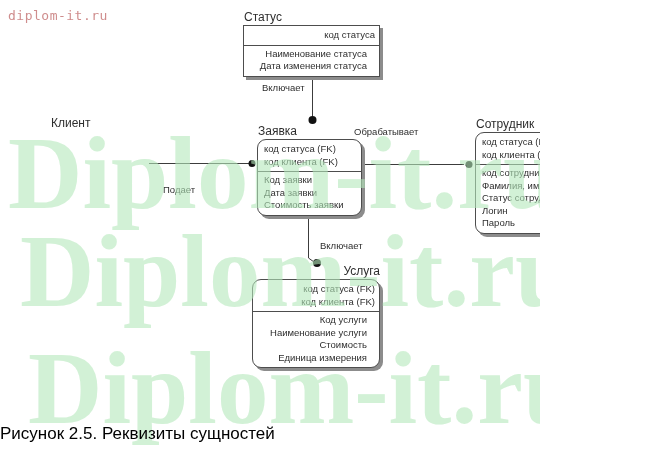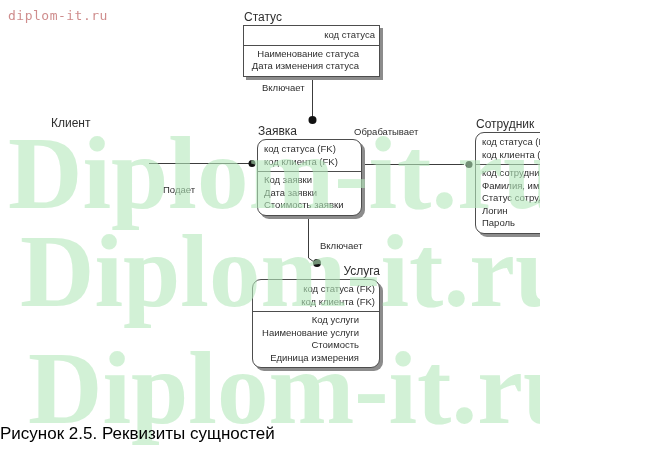--- a/index.html
+++ b/index.html
@@ -10,21 +10,21 @@
   .corner-logo{
     position:absolute;left:8px;top:8px;z-index:20;
     font-family:"DejaVu Sans Mono", monospace;font-size:13px;color:#cf8d8d;letter-spacing:.5px;
   }
   svg.connectors{position:absolute;left:0;top:0;z-index:5;}
   .entity{position:absolute;z-index:10;}
   .ent-title{font-size:12px;line-height:13px;color:#2e2e2e;margin:0 0 1px 1px;white-space:nowrap;}
   .ent-box{background:#fff;border:1px solid #4d4d4d;box-shadow:3px 3px 0 #8c8c8c;}
   .entity.rounded .ent-box{border-radius:9px;}
   .ent-keys{padding:3px 4px 3px 6px;border-bottom:1px solid #4d4d4d;}
-  .ent-attrs{padding:2px 20px 3px 6px;}
+  .ent-attrs{padding:2px 12px 3px 6px;}
   .ent-keys div,.ent-attrs div{font-size:9.5px;line-height:12.5px;color:#2e2e2e;white-space:nowrap;}
   .rel-label{position:absolute;z-index:12;font-size:9.5px;line-height:11px;color:#2e2e2e;white-space:nowrap;}
   .watermark{
     position:absolute;z-index:40;pointer-events:none;
     font-family:"Liberation Serif", serif;font-weight:bold;
     font-size:103px;line-height:103px;color:rgba(180,232,186,0.6);white-space:nowrap;
   }
   .caption{
     position:absolute;left:0;top:424px;width:100%;z-index:45;
     font-family:Liberation Sans, sans-serif;font-size:17px;line-height:20px;color:#000000;

